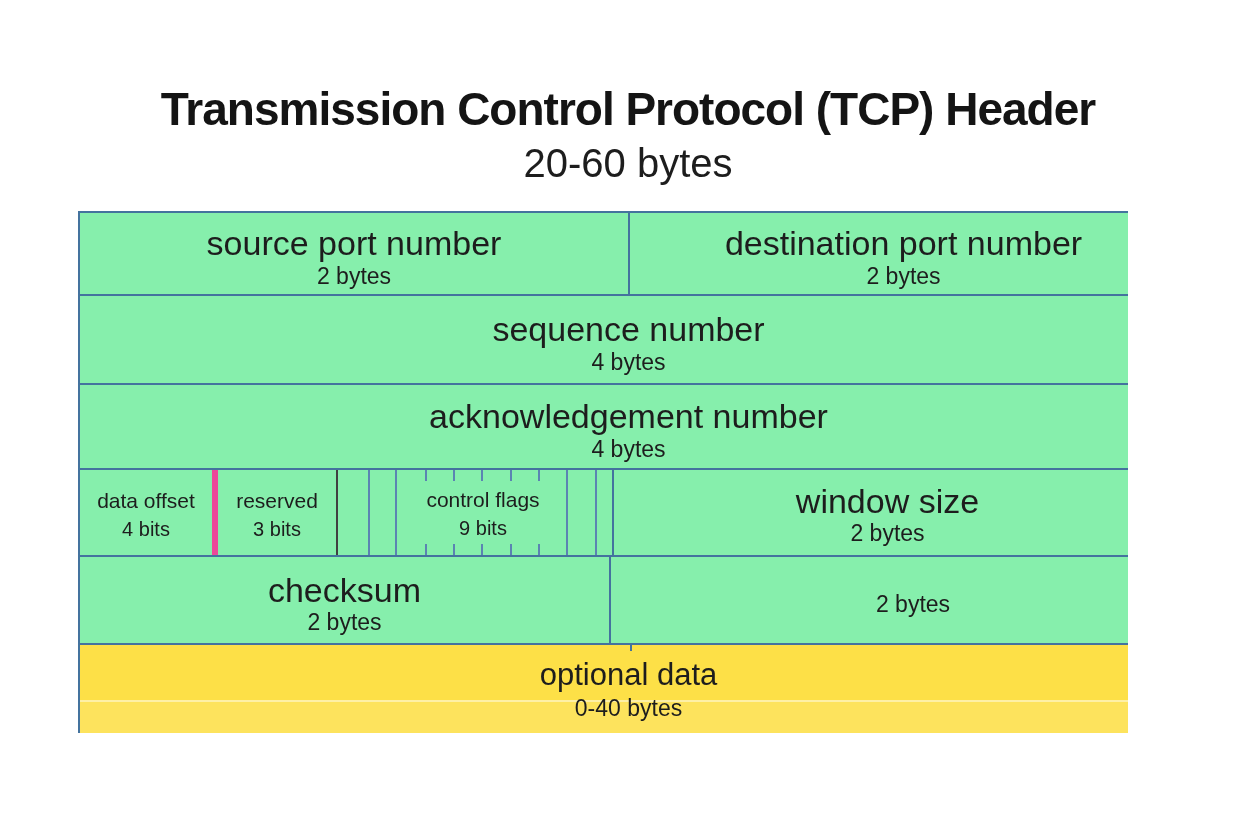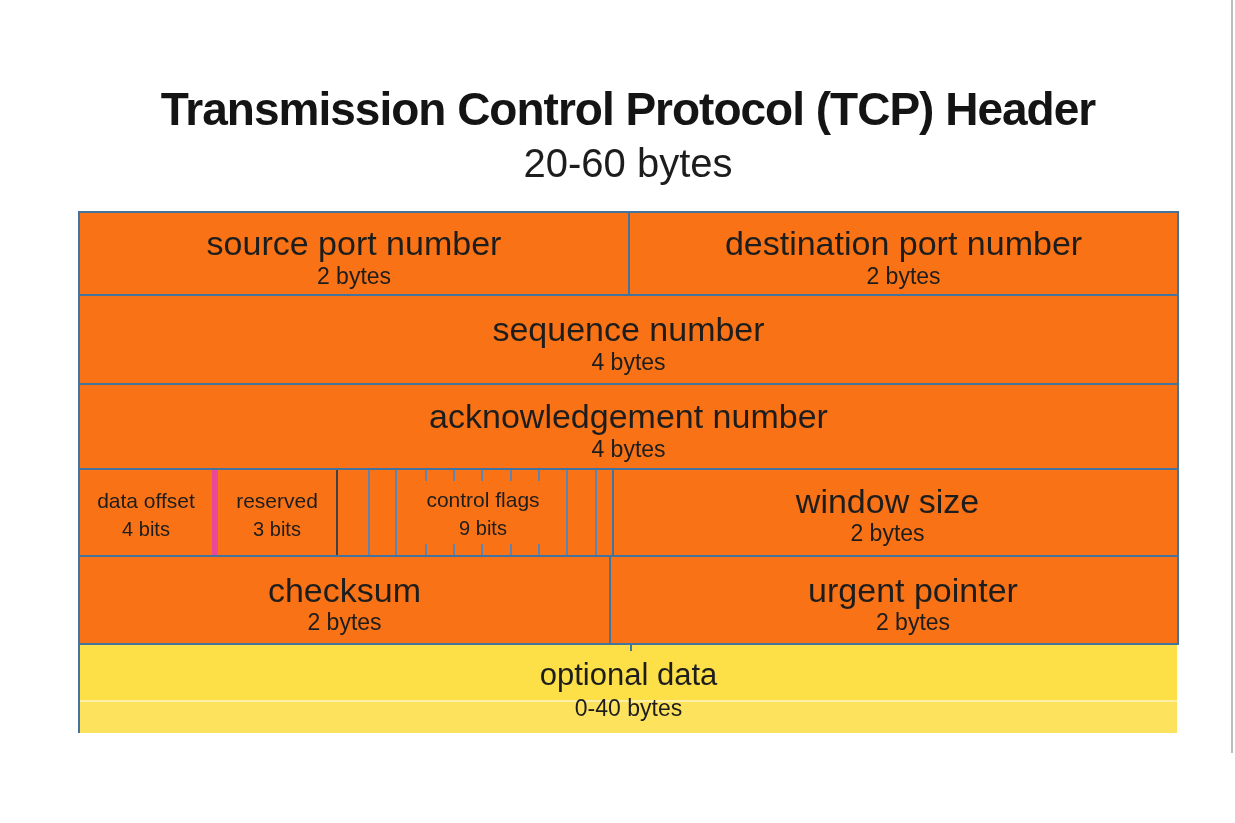--- a/index.html
+++ b/index.html
@@ -1,29 +1,29 @@
 <!DOCTYPE html>
 <html><head>
 <meta charset="utf-8">
 <style>
   html,body { margin:0; padding:0; background:#ffffff; }
   .canvas {
-    position:relative; width:1235px; height:823px; background:#ffffff;
+    position:relative; width:1128px; height:823px; background:#ffffff;
     font-family:"Liberation Sans", sans-serif; color:#1d1d1d; overflow:hidden;
   }
   .titlebox { position:absolute; left:68px; top:0; width:1120px; text-align:center; }
   .title {
     margin-top:82px; font-size:46px; font-weight:bold; letter-spacing:-1px;
     color:#141414; line-height:1.2;
   }
   .subtitle { font-size:40px; font-weight:normal; color:#1d1d1d; margin-top:2px; line-height:1.2; }
 
   .tbl {
     position:absolute; left:78px; top:211px; width:1101px; height:434px;
-    box-sizing:border-box; border:2px solid #44739e; background:#f97316;
+    box-sizing:border-box; border:2px solid #44739e; background:#86efac;
   }
   .row { position:relative; box-sizing:border-box; border-bottom:2px solid #44739e; display:flex; }
   .row.r1 { height:83px; }
   .row.r2 { height:89px; }
   .row.r3 { height:85px; }
   .row.r4 { height:87px; display:block; }
   .row.r5 { height:86px; border-bottom:none;gap:38px; }
 
   .cell {
     box-sizing:border-box; display:flex; flex-direction:column;
@@ -145,21 +145,20 @@
         <div class="sub">2 bytes</div>
       </div>
     </div>
 
     <div class="row r5">
       <div class="cell half-l">
         <div class="main">checksum</div>
         <div class="sub">2 bytes</div>
       </div>
       <div class="cell half-r">
-        <div class="main">urgent pointer</div>
         <div class="sub">2 bytes</div>
       </div>
     </div>
 
   </div>
 
   <div class="optional">
     <div class="shine"></div>
     <div class="ctick"></div>
     <div class="omain">optional data</div>

